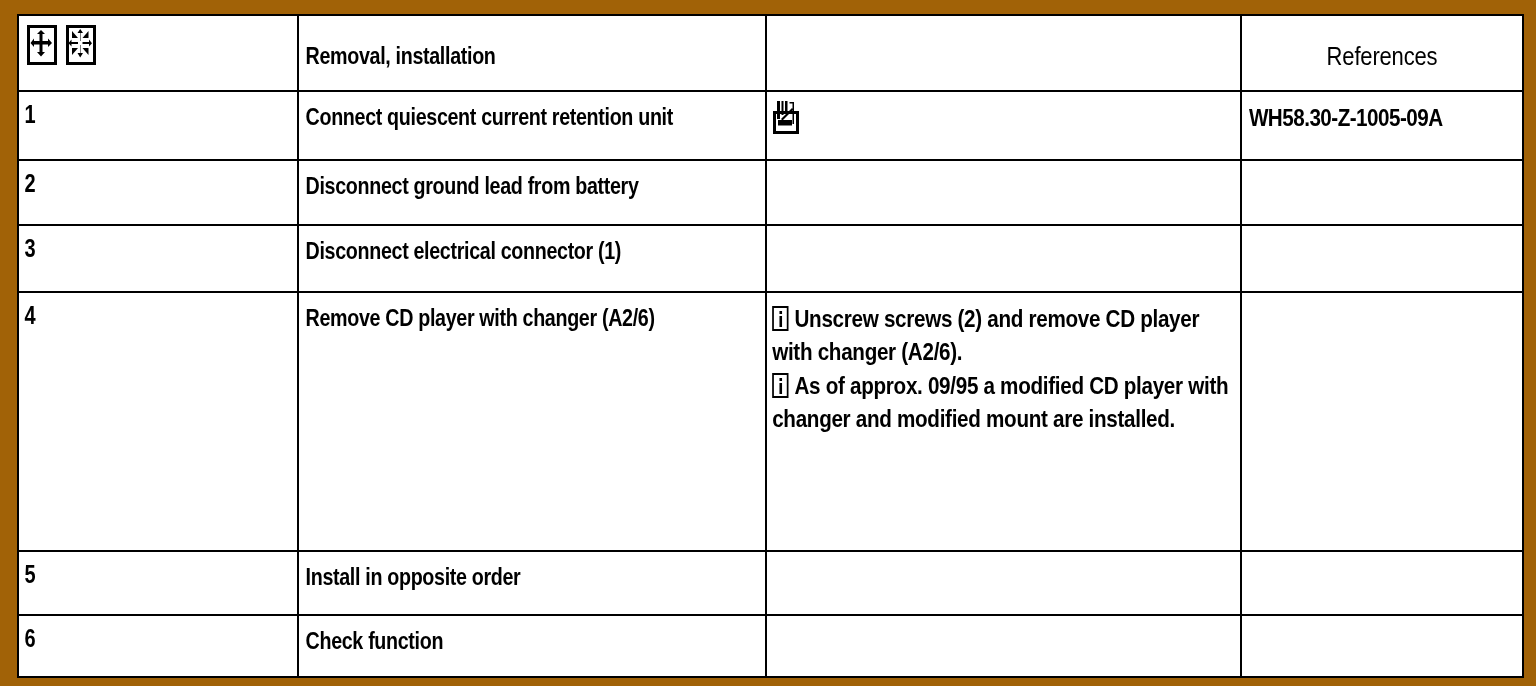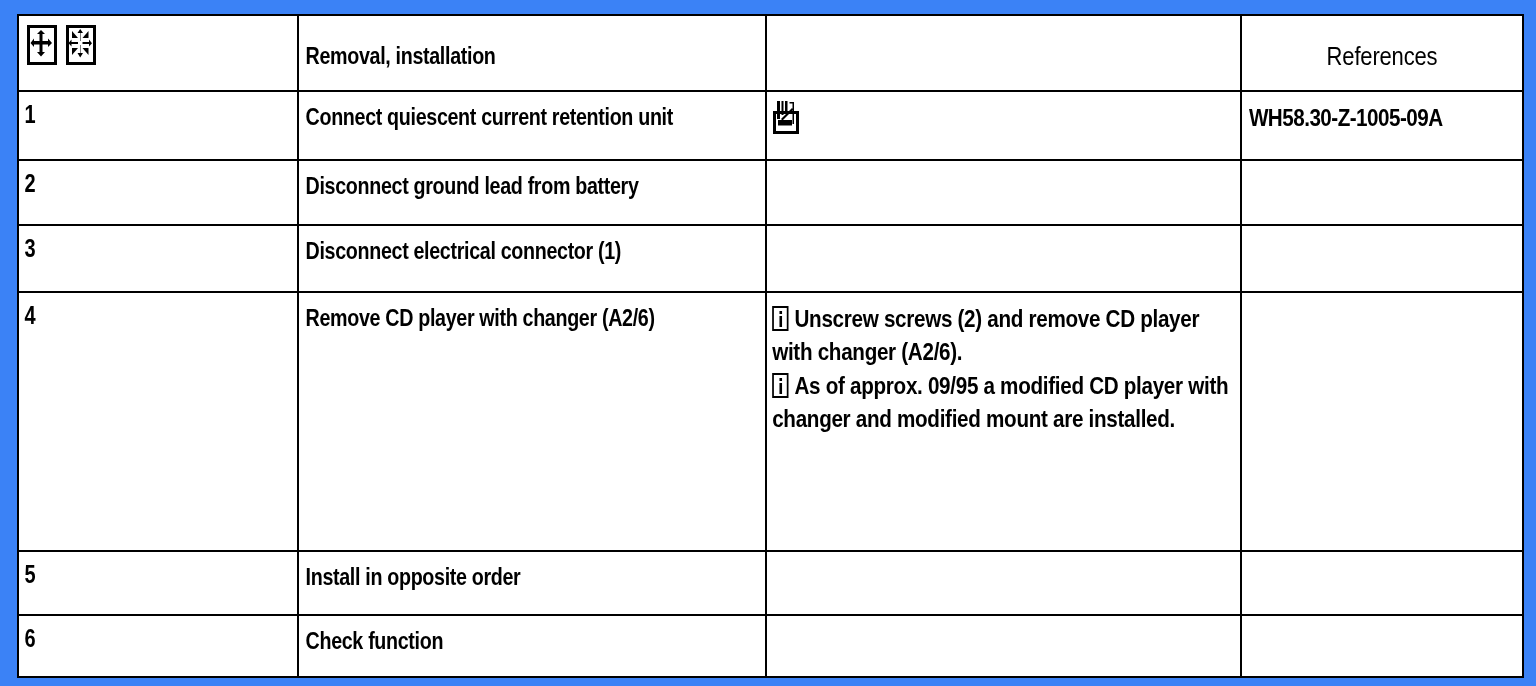--- a/index.html
+++ b/index.html
@@ -12,21 +12,21 @@
     height: 686px;
     font-family: "Liberation Sans", "DejaVu Sans", sans-serif;
     color: #000000;
     overflow: hidden;
   }
 
   .page {
     position: relative;
     width: 1536px;
     height: 686px;
-    background: #3b82f6;
+    background: #a16207;
   }
 
   .proc-table {
     position: absolute;
     left: 17px;
     top: 14px;
     width: 1505px;
     border-collapse: collapse;
     table-layout: fixed;
   }

